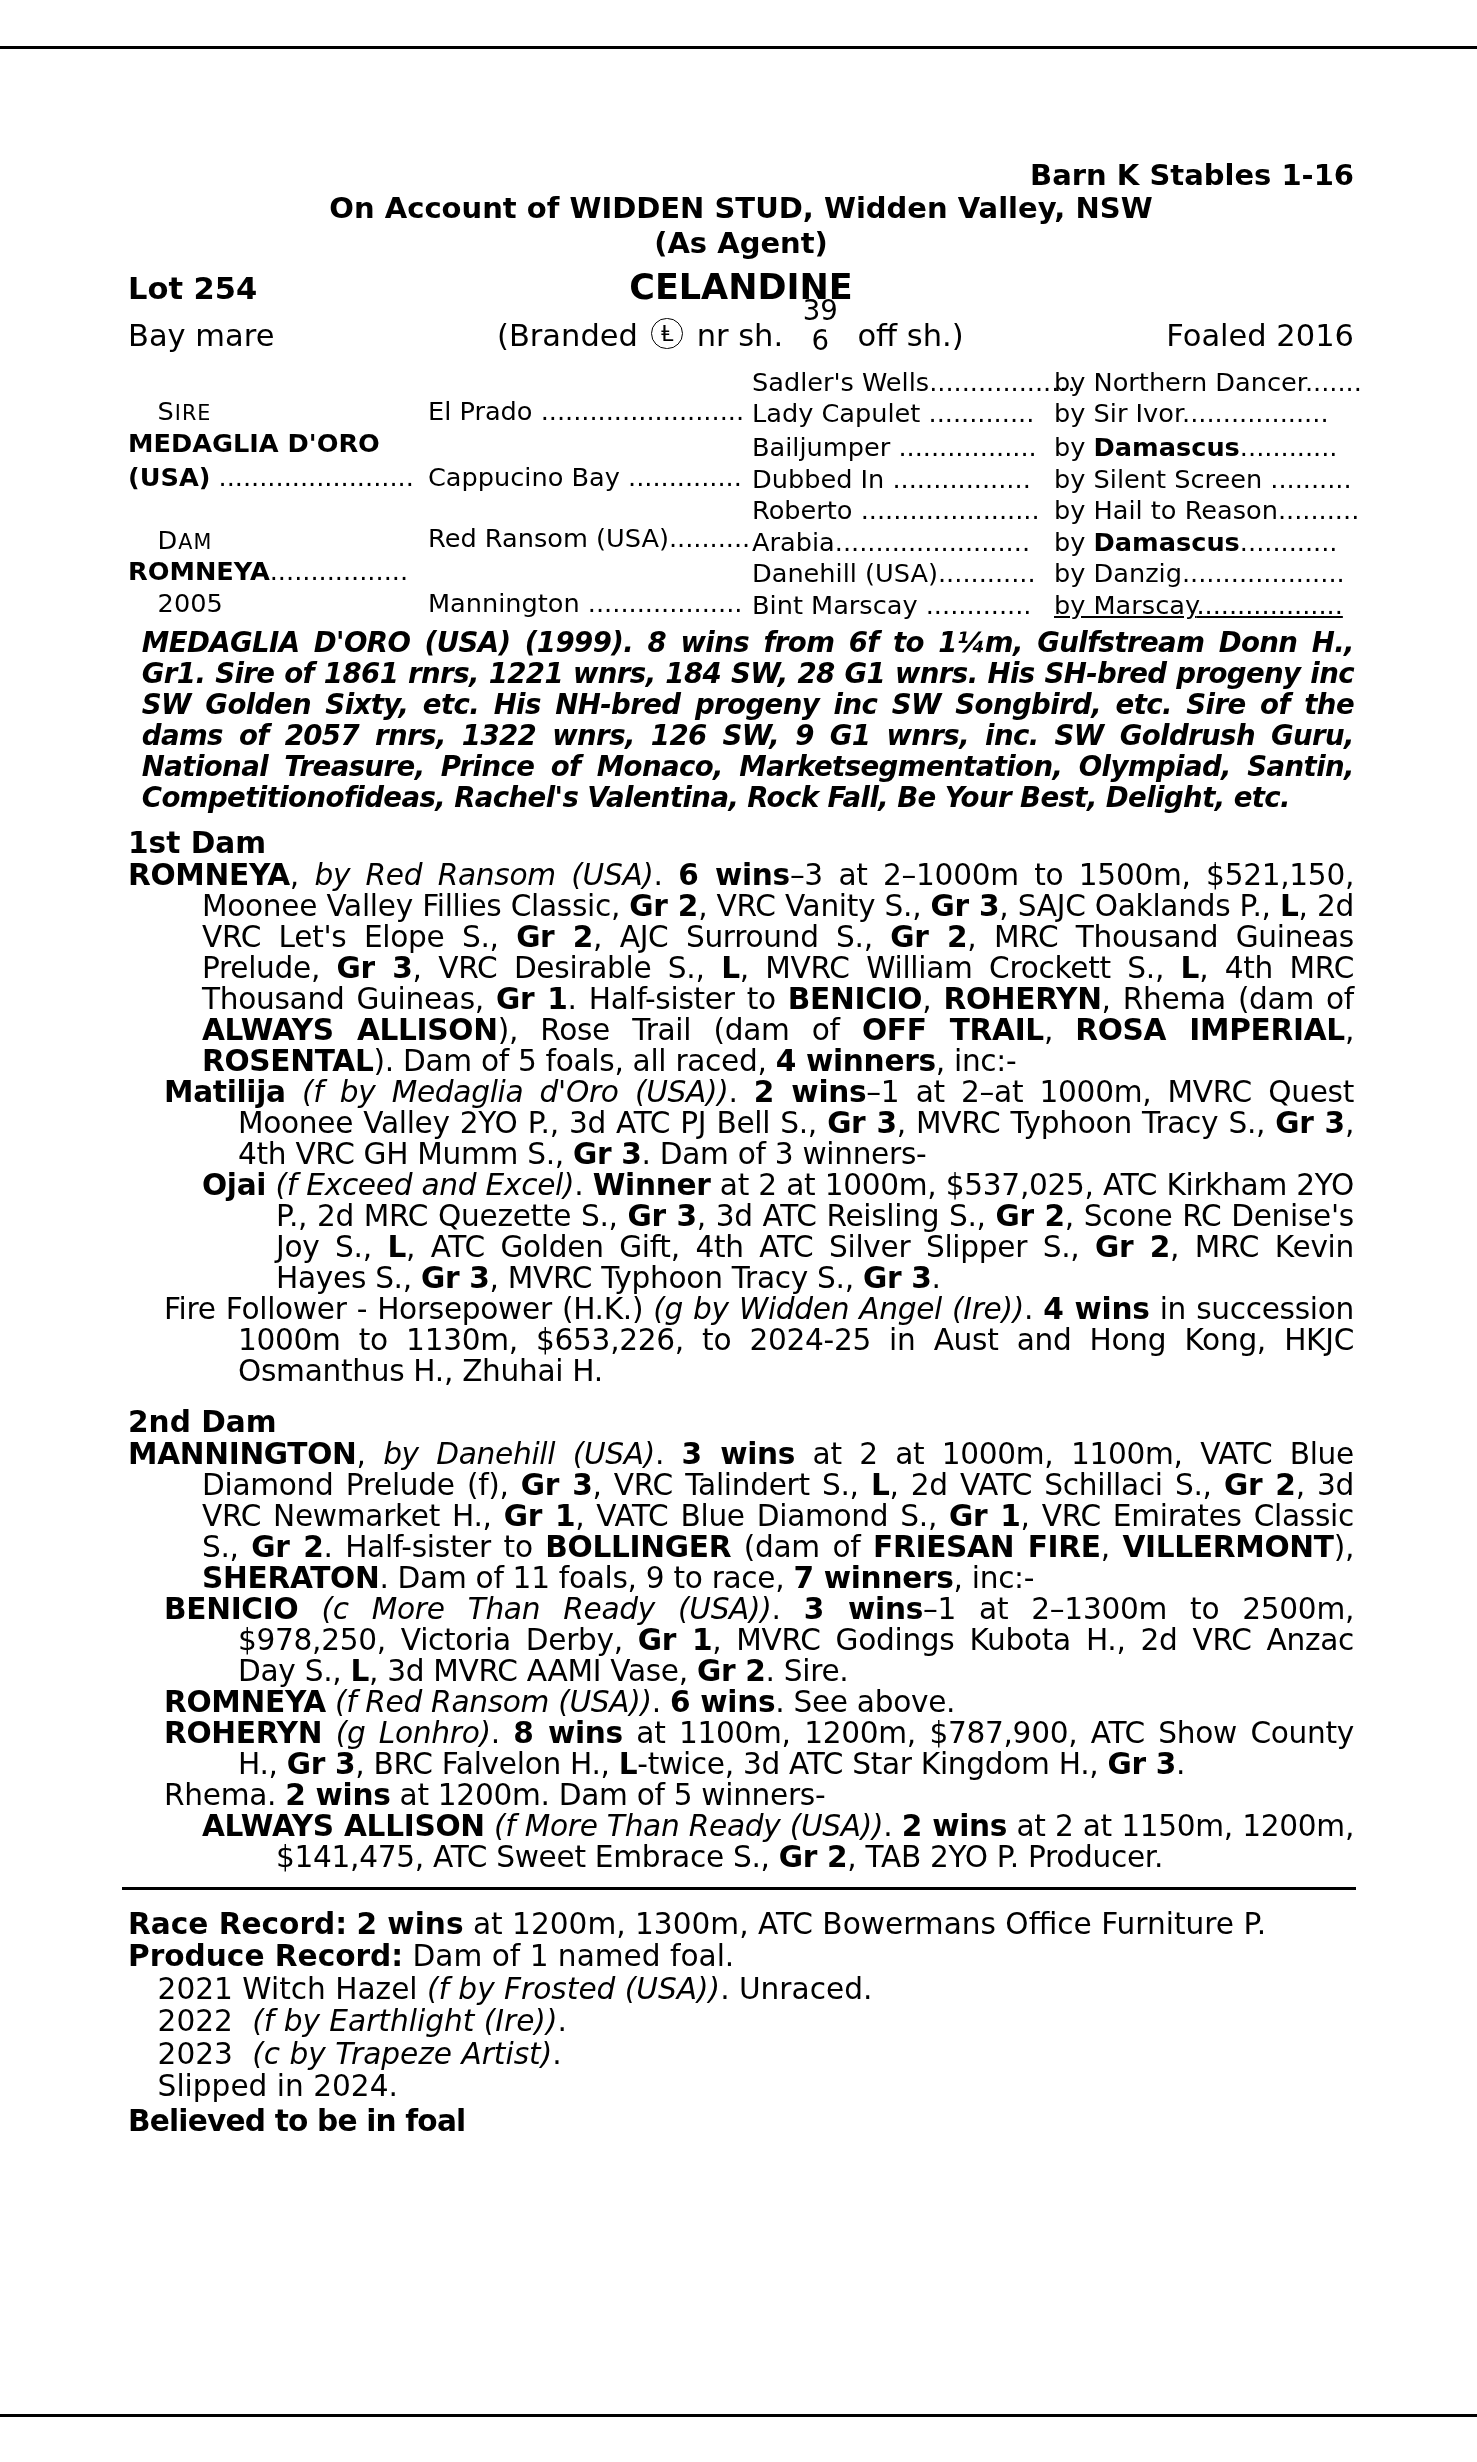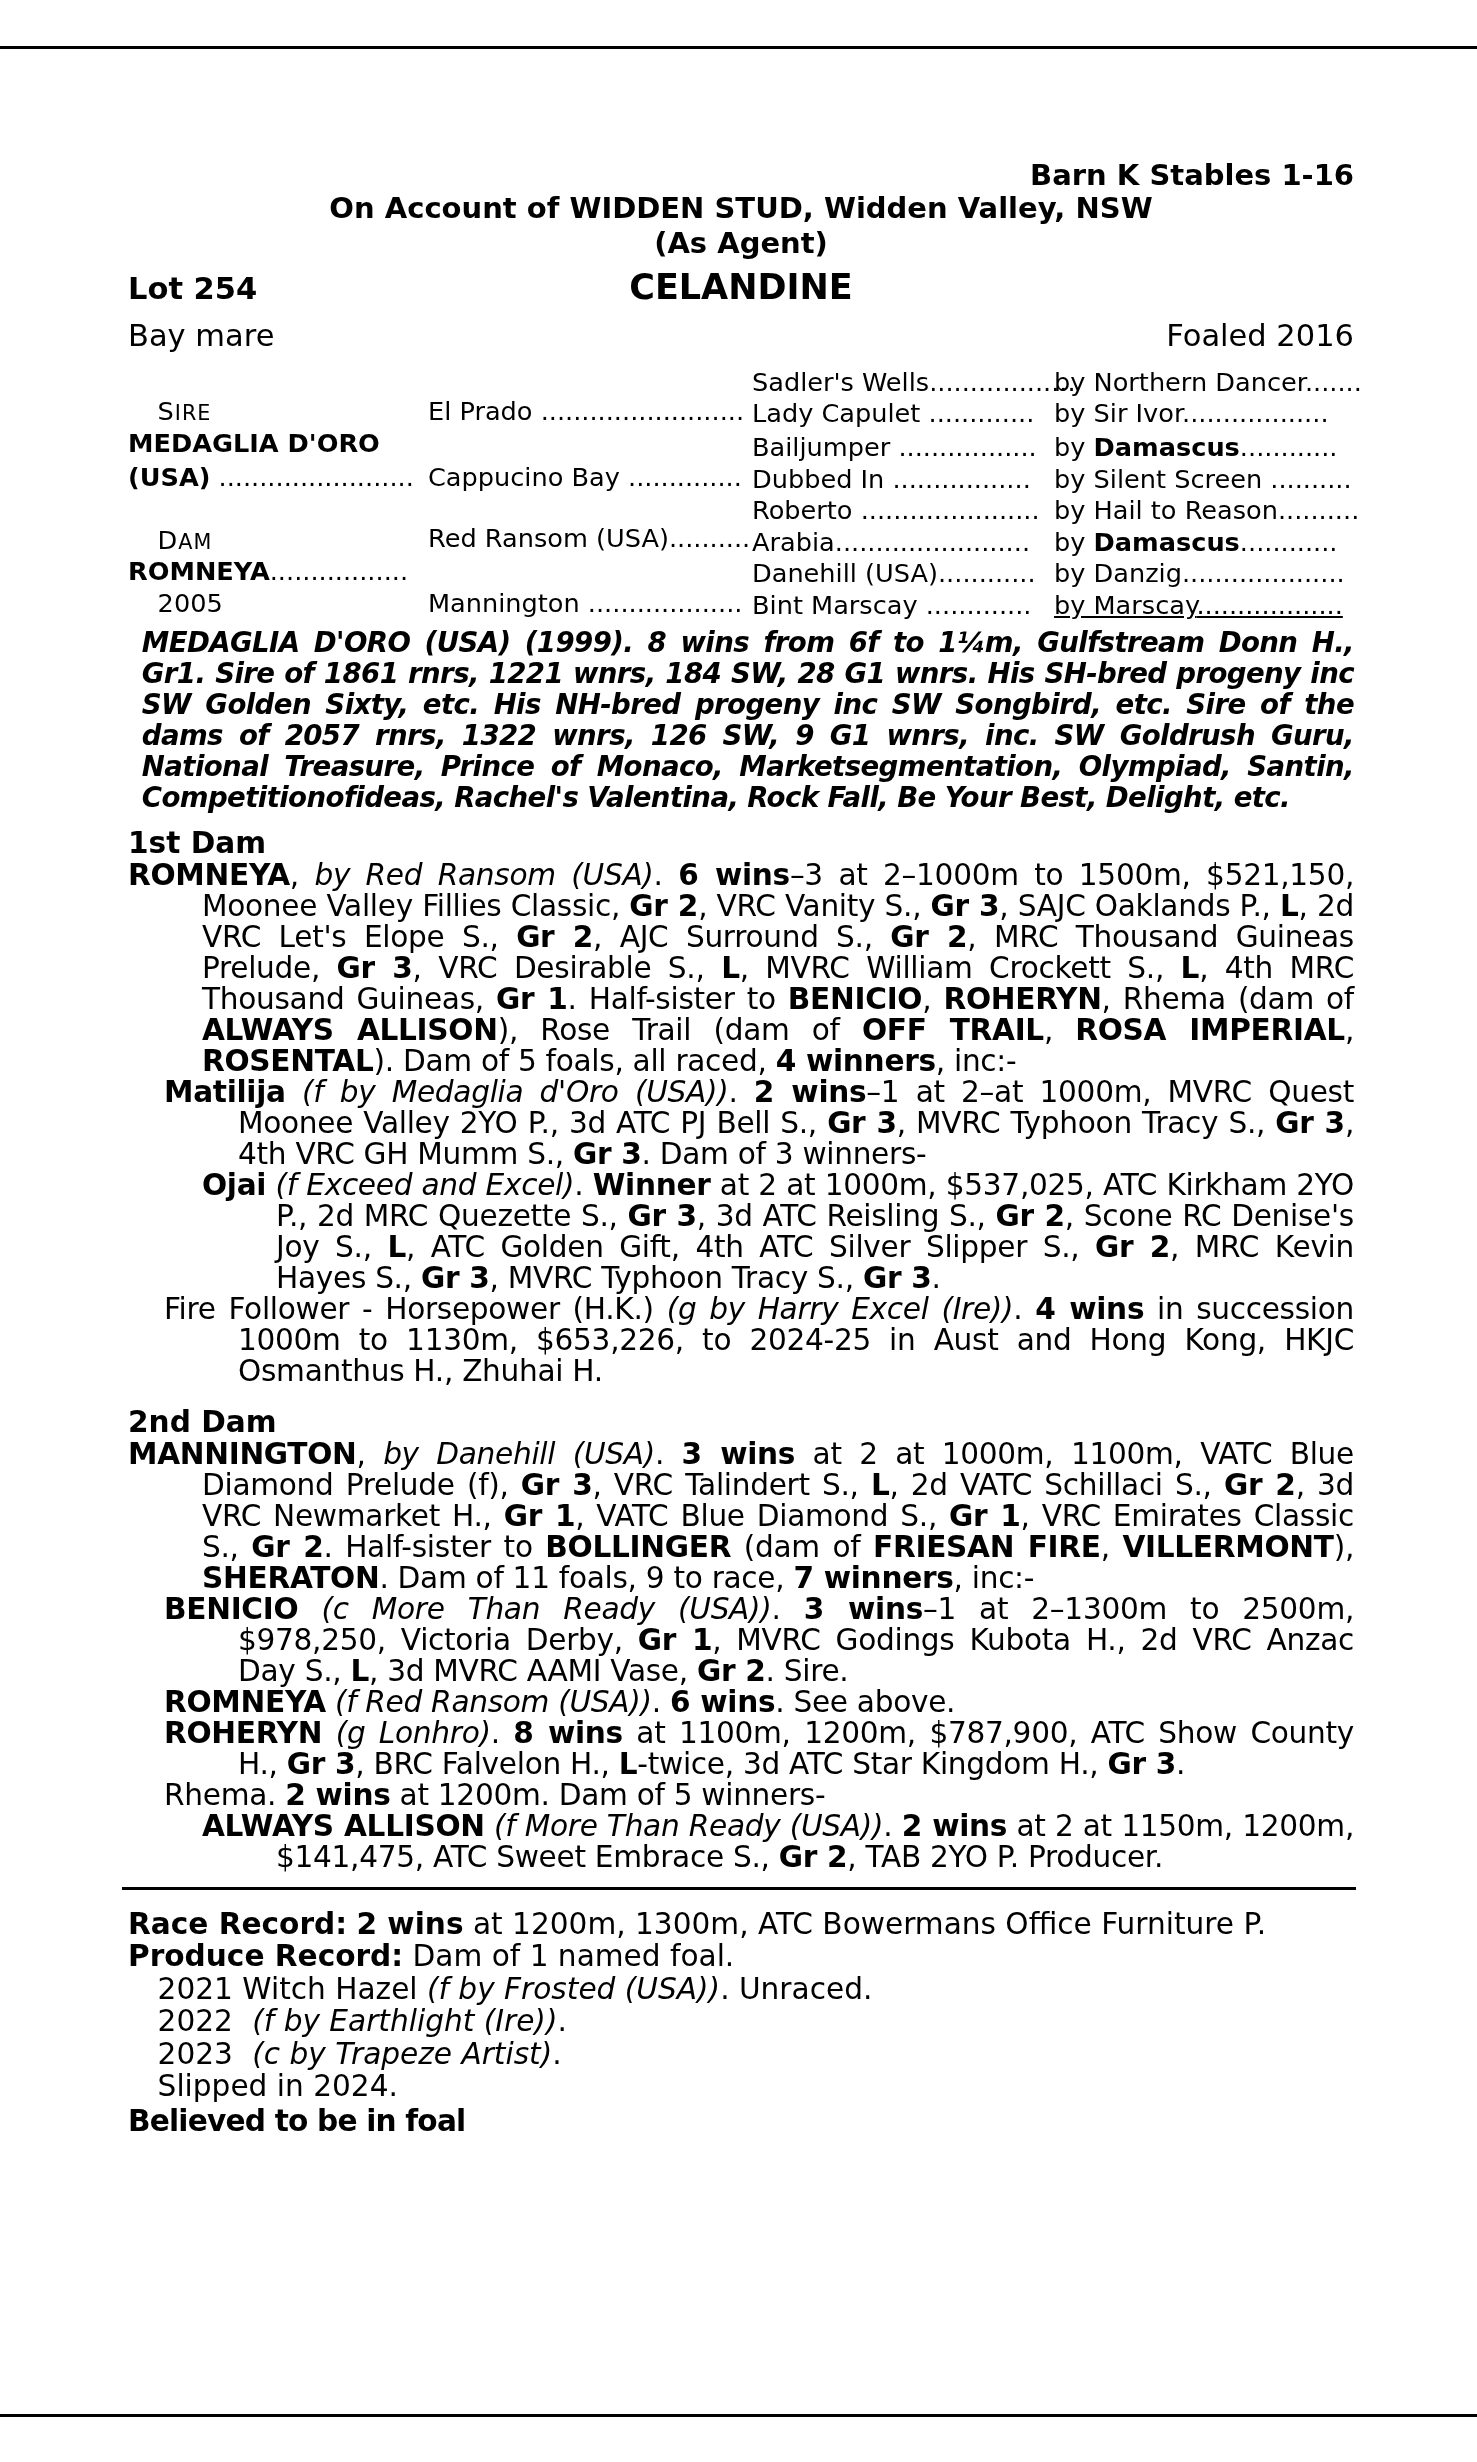--- a/index.html
+++ b/index.html
@@ -58,20 +58,30 @@
   <div class="hdr account">On Account of WIDDEN STUD, Widden Valley, NSW</div>
   <div class="hdr agent">(As Agent)</div>
 
   <div class="title-row">
     <div class="lot">Lot 254</div>
     <div class="name">CELANDINE</div>
   </div>
 
   <div class="info-row">
     <div class="sex">Bay mare</div>
+    <div class="brand">
+      <span>(Branded</span>
+      <span class="brand-icon">Ⱡ</span>
+      <span>nr sh.</span>
+      <span class="frac">
+        <span>39</span>
+        <span>6</span>
+      </span>
+      <span>off sh.)</span>
+    </div>
     <div class="foaled">Foaled 2016</div>
   </div>
 
   <div class="ped">
     <div class="cell lbl" style="left:29.6px; top:29.6px;"><span class="big">S</span>IRE</div>
     <div class="cell" style="left:0; top:61px; font-weight:bold;">MEDAGLIA D'ORO</div>
     <div class="cell" style="left:0; top:95px;"><b>(USA)</b> ........................</div>
 
     <div class="cell" style="left:300px; top:29.6px;"><span>El Prado</span> .........................</div>
     <div class="cell" style="left:300px; top:95px;"><span>Cappucino Bay</span> ..............</div>
@@ -102,21 +112,21 @@
     <div class="cell" style="left:926px; top:223px;text-decoration:underline;"><span>by Marscay</span>..................</div>
   </div>
 
   <div class="sire-para">MEDAGLIA D'ORO (USA) (1999). 8 wins from 6f to 1¼m, Gulfstream Donn H., Gr1. Sire of 1861 rnrs, 1221 wnrs, 184 SW, 28 G1 wnrs. His SH-bred progeny inc SW Golden Sixty, etc. His NH-bred progeny inc SW Songbird, etc. Sire of the dams of 2057 rnrs, 1322 wnrs, 126 SW, 9 G1 wnrs, inc. SW Goldrush Guru, National Treasure, Prince of Monaco, Marketsegmentation, Olympiad, Santin, Competitionofideas, Rachel's Valentina, Rock Fall, Be Your Best, Delight, etc.</div>
 
   <div class="sec-h">1st Dam</div>
   <div id="first-dam">
       <div class="p hang0"><b>ROMNEYA</b>, <i>by Red Ransom (USA)</i>. <b>6 wins</b>–3 at 2–1000m to 1500m, $521,150, Moonee Valley Fillies Classic, <b>Gr 2</b>, VRC Vanity S., <b>Gr 3</b>, SAJC Oaklands P., <b>L</b>, 2d VRC Let's Elope S., <b>Gr 2</b>, AJC Surround S., <b>Gr 2</b>, MRC Thousand Guineas Prelude, <b>Gr 3</b>, VRC Desirable S., <b>L</b>, MVRC William Crockett S., <b>L</b>, 4th MRC Thousand Guineas, <b>Gr 1</b>. Half-sister to <b>BENICIO</b>, <b>ROHERYN</b>, Rhema (dam of <b>ALWAYS ALLISON</b>), Rose Trail (dam of <b>OFF TRAIL</b>, <b>ROSA IMPERIAL</b>, <b>ROSENTAL</b>). Dam of 5 foals, all raced, <b>4 winners</b>, inc:-</div>
       <div class="p hang1"><b>Matilija</b> <i>(f by Medaglia d'Oro (USA))</i>. <b>2 wins</b>–1 at 2–at 1000m, MVRC Quest Moonee Valley 2YO P., 3d ATC PJ Bell S., <b>Gr 3</b>, MVRC Typhoon Tracy S., <b>Gr 3</b>, 4th VRC GH Mumm S., <b>Gr 3</b>. Dam of 3 winners-</div>
       <div class="p hang2"><b>Ojai</b> <i>(f Exceed and Excel)</i>. <b>Winner</b> at 2 at 1000m, $537,025, ATC Kirkham 2YO P., 2d MRC Quezette S., <b>Gr 3</b>, 3d ATC Reisling S., <b>Gr 2</b>, Scone RC Denise's Joy S., <b>L</b>, ATC Golden Gift, 4th ATC Silver Slipper S., <b>Gr 2</b>, MRC Kevin Hayes S., <b>Gr 3</b>, MVRC Typhoon Tracy S., <b>Gr 3</b>.</div>
-      <div class="p hang1">Fire Follower - Horsepower (H.K.) <i>(g by Harry Excel (Ire))</i>. <b>4 wins</b> in succession 1000m to 1130m, $653,226, to 2024-25 in Aust and Hong Kong, HKJC Osmanthus H., Zhuhai H.</div>
+      <div class="p hang1">Fire Follower - Horsepower (H.K.) <i>(g by Widden Angel (Ire))</i>. <b>4 wins</b> in succession 1000m to 1130m, $653,226, to 2024-25 in Aust and Hong Kong, HKJC Osmanthus H., Zhuhai H.</div>
     </div>
 
   <div class="sec-h" style="margin-top:19.7px;">2nd Dam</div>
   <div id="second-dam">
       <div class="p hang0"><b>MANNINGTON</b>, <i>by Danehill (USA)</i>. <b>3 wins</b> at 2 at 1000m, 1100m, VATC Blue Diamond Prelude (f), <b>Gr 3</b>, VRC Talindert S., <b>L</b>, 2d VATC Schillaci S., <b>Gr 2</b>, 3d VRC Newmarket H., <b>Gr 1</b>, VATC Blue Diamond S., <b>Gr 1</b>, VRC Emirates Classic S., <b>Gr 2</b>. Half-sister to <b>BOLLINGER</b> (dam of <b>FRIESAN FIRE</b>, <b>VILLERMONT</b>), <b>SHERATON</b>. Dam of 11 foals, 9 to race, <b>7 winners</b>, inc:-</div>
       <div class="p hang1"><b>BENICIO</b> <i>(c More Than Ready (USA))</i>. <b>3 wins</b>–1 at 2–1300m to 2500m, $978,250, Victoria Derby, <b>Gr 1</b>, MVRC Godings Kubota H., 2d VRC Anzac Day S., <b>L</b>, 3d MVRC AAMI Vase, <b>Gr 2</b>. Sire.</div>
       <div class="p hang1"><b>ROMNEYA</b> <i>(f Red Ransom (USA))</i>. <b>6 wins</b>. See above.</div>
       <div class="p hang1"><b>ROHERYN</b> <i>(g Lonhro)</i>. <b>8 wins</b> at 1100m, 1200m, $787,900, ATC Show County H., <b>Gr 3</b>, BRC Falvelon H., <b>L</b>-twice, 3d ATC Star Kingdom H., <b>Gr 3</b>.</div>
       <div class="p hang1">Rhema. <b>2 wins</b> at 1200m. Dam of 5 winners-</div>
       <div class="p hang2"><b>ALWAYS ALLISON</b> <i>(f More Than Ready (USA))</i>. <b>2 wins</b> at 2 at 1150m, 1200m, $141,475, ATC Sweet Embrace S., <b>Gr 2</b>, TAB 2YO P. Producer.</div>

